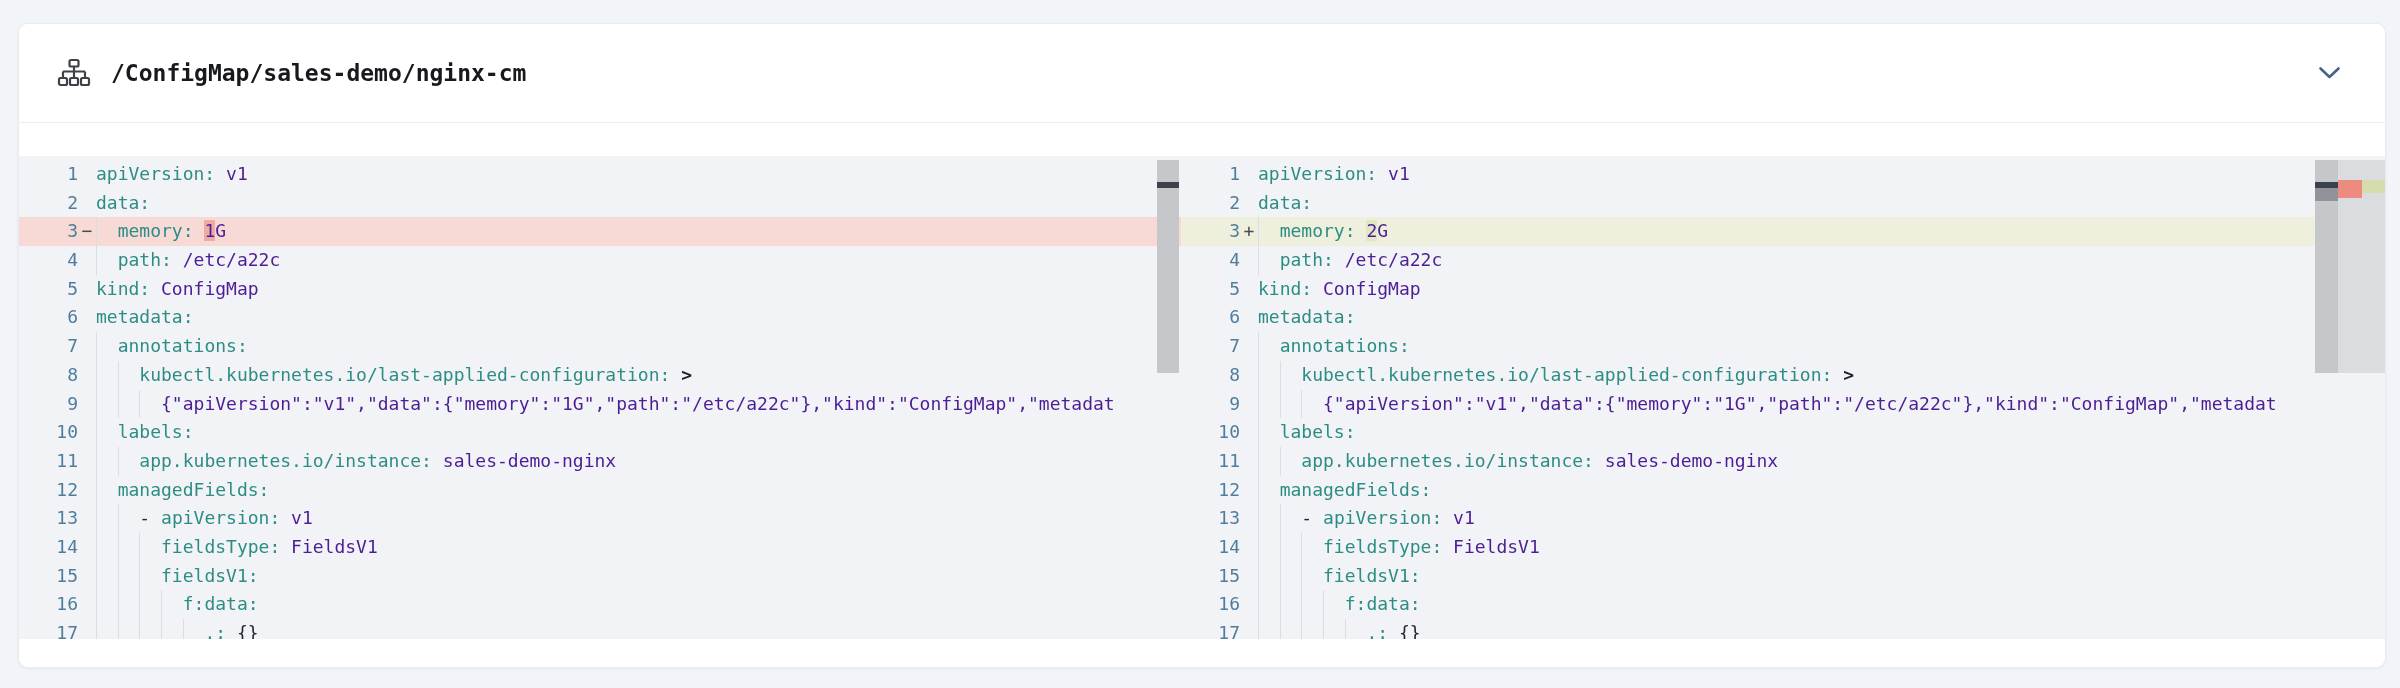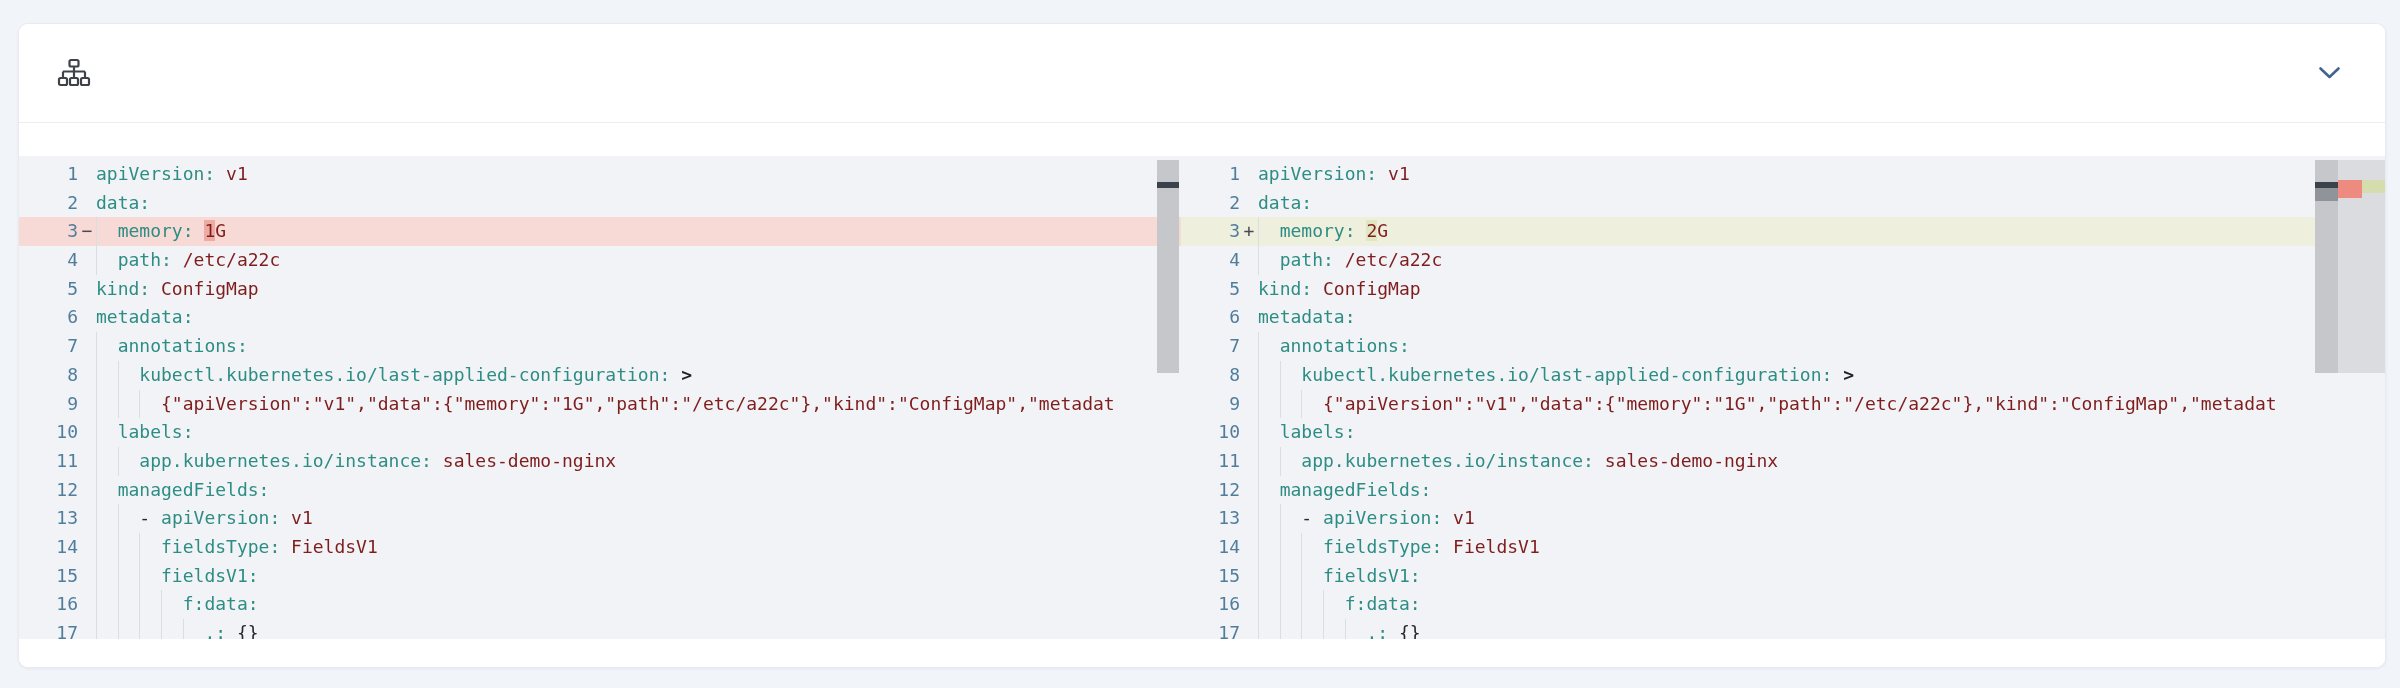--- a/index.html
+++ b/index.html
@@ -41,21 +41,21 @@
     font-family:"DejaVu Sans Mono","Liberation Mono",monospace;
     font-size:18px;line-height:28.7px;color:#2b2f36;
   }
   .gutter{width:77px;flex:none;display:flex}
   .num{display:inline-block;width:59px;text-align:right;color:#4f7d9c}
   .marker{display:inline-block;width:18px;text-align:center;color:#474c54}
   .code{flex:1;position:relative;overflow:hidden}
   .guide{position:absolute;top:0;bottom:0;width:1px;background:#d9dde4}
   .txt{position:relative}
   .tok-k{color:#2d8d84}
-  .tok-v,.tok-vd,.tok-vi{color:#7f1d1d}
+  .tok-v,.tok-vd,.tok-vi{color:#4c1d95}
   .tok-p{color:#2b2f36}
   .tok-d{color:#24292f}
   .tok-b{color:#1c2126;font-weight:700}
   .row.del{background:#f7d9d5}
   .row.del .tok-vd{background:#eeaba3}
   .row.ins{background:#eef0dd}
   .row.ins .tok-vi{background:#e2e7c3}
   
   .vscroll{position:absolute;top:4px;right:2px;width:22px;height:213px;background:#c5c7cb}
   .pane.right .vscroll{right:47px;width:23px}
@@ -74,20 +74,21 @@
   <div class="header">
     <span class="hicon">
       <svg width="34" height="31" viewBox="0 0 34 30" fill="none" stroke="#3f4349" stroke-width="2.2">
         <rect x="12.5" y="1.5" width="9" height="6.5" rx="1.5"></rect>
         <path d="M17 8 v5 M6 13 h22 M6 13 v6 M17 13 v6 M28 13 v6"></path>
         <rect x="2" y="19.5" width="8" height="7" rx="1.5"></rect>
         <rect x="13" y="19.5" width="8" height="7" rx="1.5"></rect>
         <rect x="24" y="19.5" width="8" height="7" rx="1.5"></rect>
       </svg>
     </span>
+    <span class="title">/ConfigMap/sales-demo/nginx-cm</span>
     <span class="chev">
       <svg width="23" height="14" viewBox="0 0 23 14" fill="none" stroke="#44648f" stroke-width="2.6" stroke-linecap="round" stroke-linejoin="round">
         <path d="M2.5 2.5 L11.5 11 L20.5 2.5"></path>
       </svg>
     </span>
   </div>
 
   <div class="gap"></div>
 
   <div class="diff">

